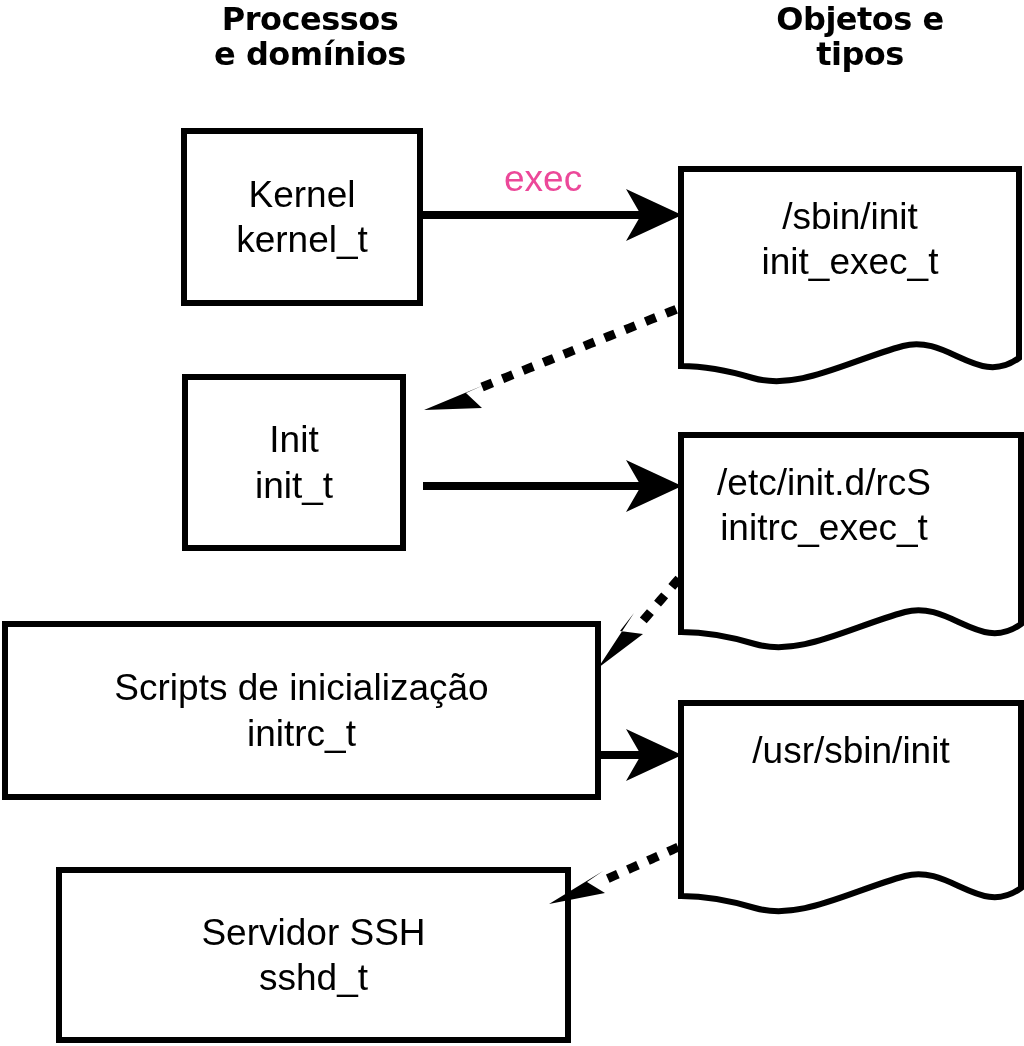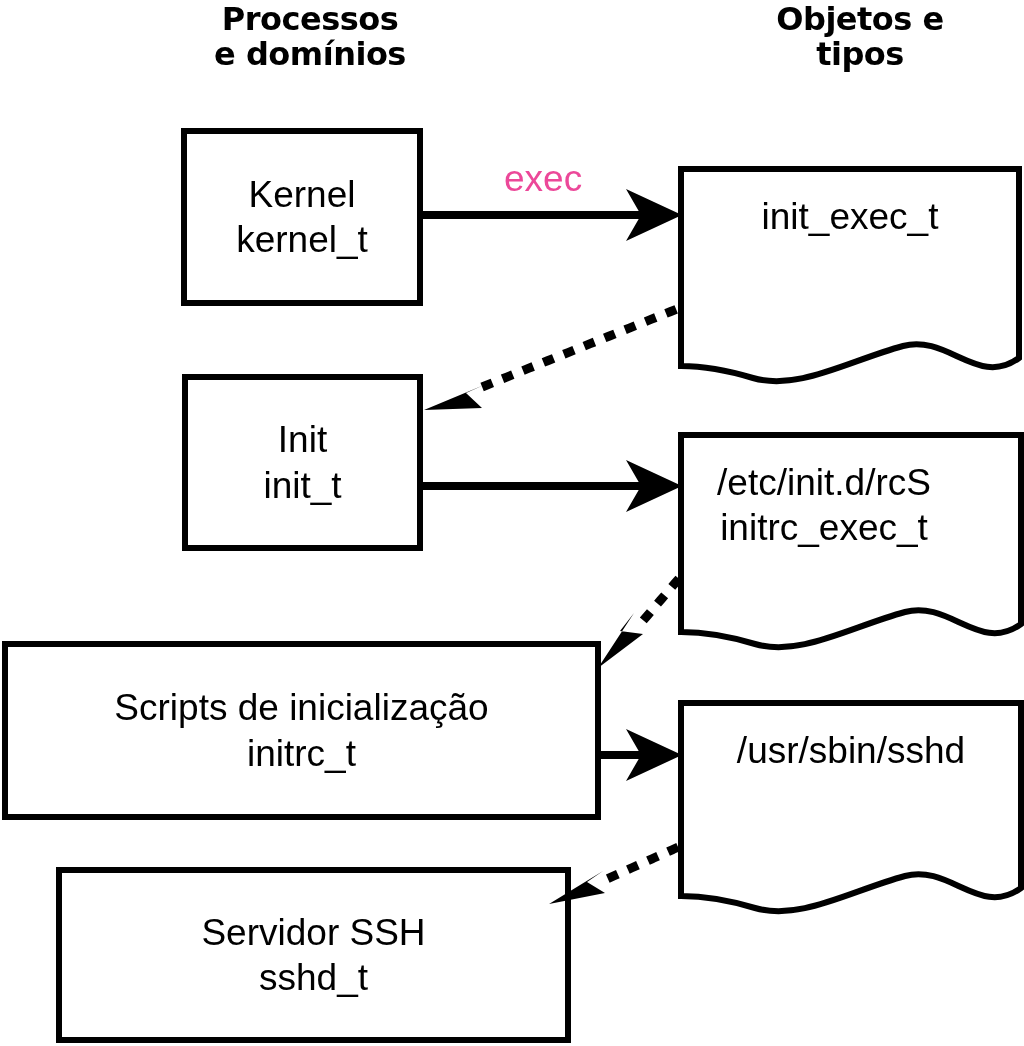--- a/index.html
+++ b/index.html
@@ -93,43 +93,44 @@
 e domínios</div>
 
   <div id="header-objetos" class="col-header">Objetos e
 tipos</div>
 
   <div class="proc-box" style="left:181px; top:128px; width:242px; height:178px;">
     <div class="proc-line">Kernel</div>
     <div class="proc-line">kernel_t</div>
   </div>
 
-  <div class="proc-box" style="left:182px; top:374px; width:241px; height:177px;">
+  <div class="proc-box" style="left:182px; top:374px; width:224px; height:177px;">
     <div class="proc-line">Init</div>
     <div class="proc-line">init_t</div>
   </div>
 
-  <div class="proc-box" style="left:2px; top:621px; width:599px; height:179px;margin-top:20px;">
+  <div class="proc-box" style="left:2px; top:621px; width:599px; height:179px;">
     <div class="proc-line">Scripts de inicialização</div>
     <div class="proc-line">initrc_t</div>
   </div>
 
   <div class="proc-box" style="left:56px; top:867px; width:515px; height:176px;">
     <div class="proc-line">Servidor SSH</div>
     <div class="proc-line">sshd_t</div>
   </div>
 
   <div class="doc-shape" style="left:678px; top:166px; width:344px; height:212px;">
     <svg width="344" height="212" viewBox="0 0 344 212">
       <path d="M3,200 L3,3 L341,3 L341,192
                C300,222 270,168 225,180
                C170,195 120,225 75,212
                C45,203 20,200 3,200 Z" fill="#ffffff" stroke="#000000" stroke-width="6" stroke-linejoin="miter" stroke-linecap="round"></path>
     </svg>
     <div class="doc-text" style="top:28px;">
+      <div class="doc-line">/sbin/init</div>
       <div class="doc-line">init_exec_t</div>
     </div>
   </div>
 
   <div class="doc-shape" style="left:678px; top:432px; width:292px; height:212px;">
     <svg width="346" height="212" viewBox="0 0 346 212">
       <path d="M3,200 L3,3 L343,3 L343,192
                C302,222 272,168 227,180
                C172,195 122,225 77,212
                C47,203 20,200 3,200 Z" fill="#ffffff" stroke="#000000" stroke-width="6" stroke-linejoin="miter" stroke-linecap="round"></path>
@@ -141,21 +142,21 @@
   </div>
 
   <div class="doc-shape" style="left:678px; top:700px; width:346px; height:212px;">
     <svg width="346" height="212" viewBox="0 0 346 212">
       <path d="M3,196 L3,3 L343,3 L343,188
                C302,218 272,164 227,176
                C172,191 122,221 77,208
                C47,199 20,196 3,196 Z" fill="#ffffff" stroke="#000000" stroke-width="6" stroke-linejoin="miter" stroke-linecap="round"></path>
     </svg>
     <div class="doc-text" style="top:28px;">
-      <div class="doc-line">/usr/sbin/sshd</div>
+      <div class="doc-line">/usr/sbin/init</div>
     </div>
   </div>
 
   <svg class="edge-layer" viewBox="0 0 1024 1046">
      /sbin/init  (solid) --&gt;
     <g>
       <line x1="423" y1="215" x2="644" y2="215" stroke="#000000" stroke-width="8"></line>
       <polygon points="682,215 626,189 641,215 626,241" fill="#000000"></polygon>
     </g>
 

